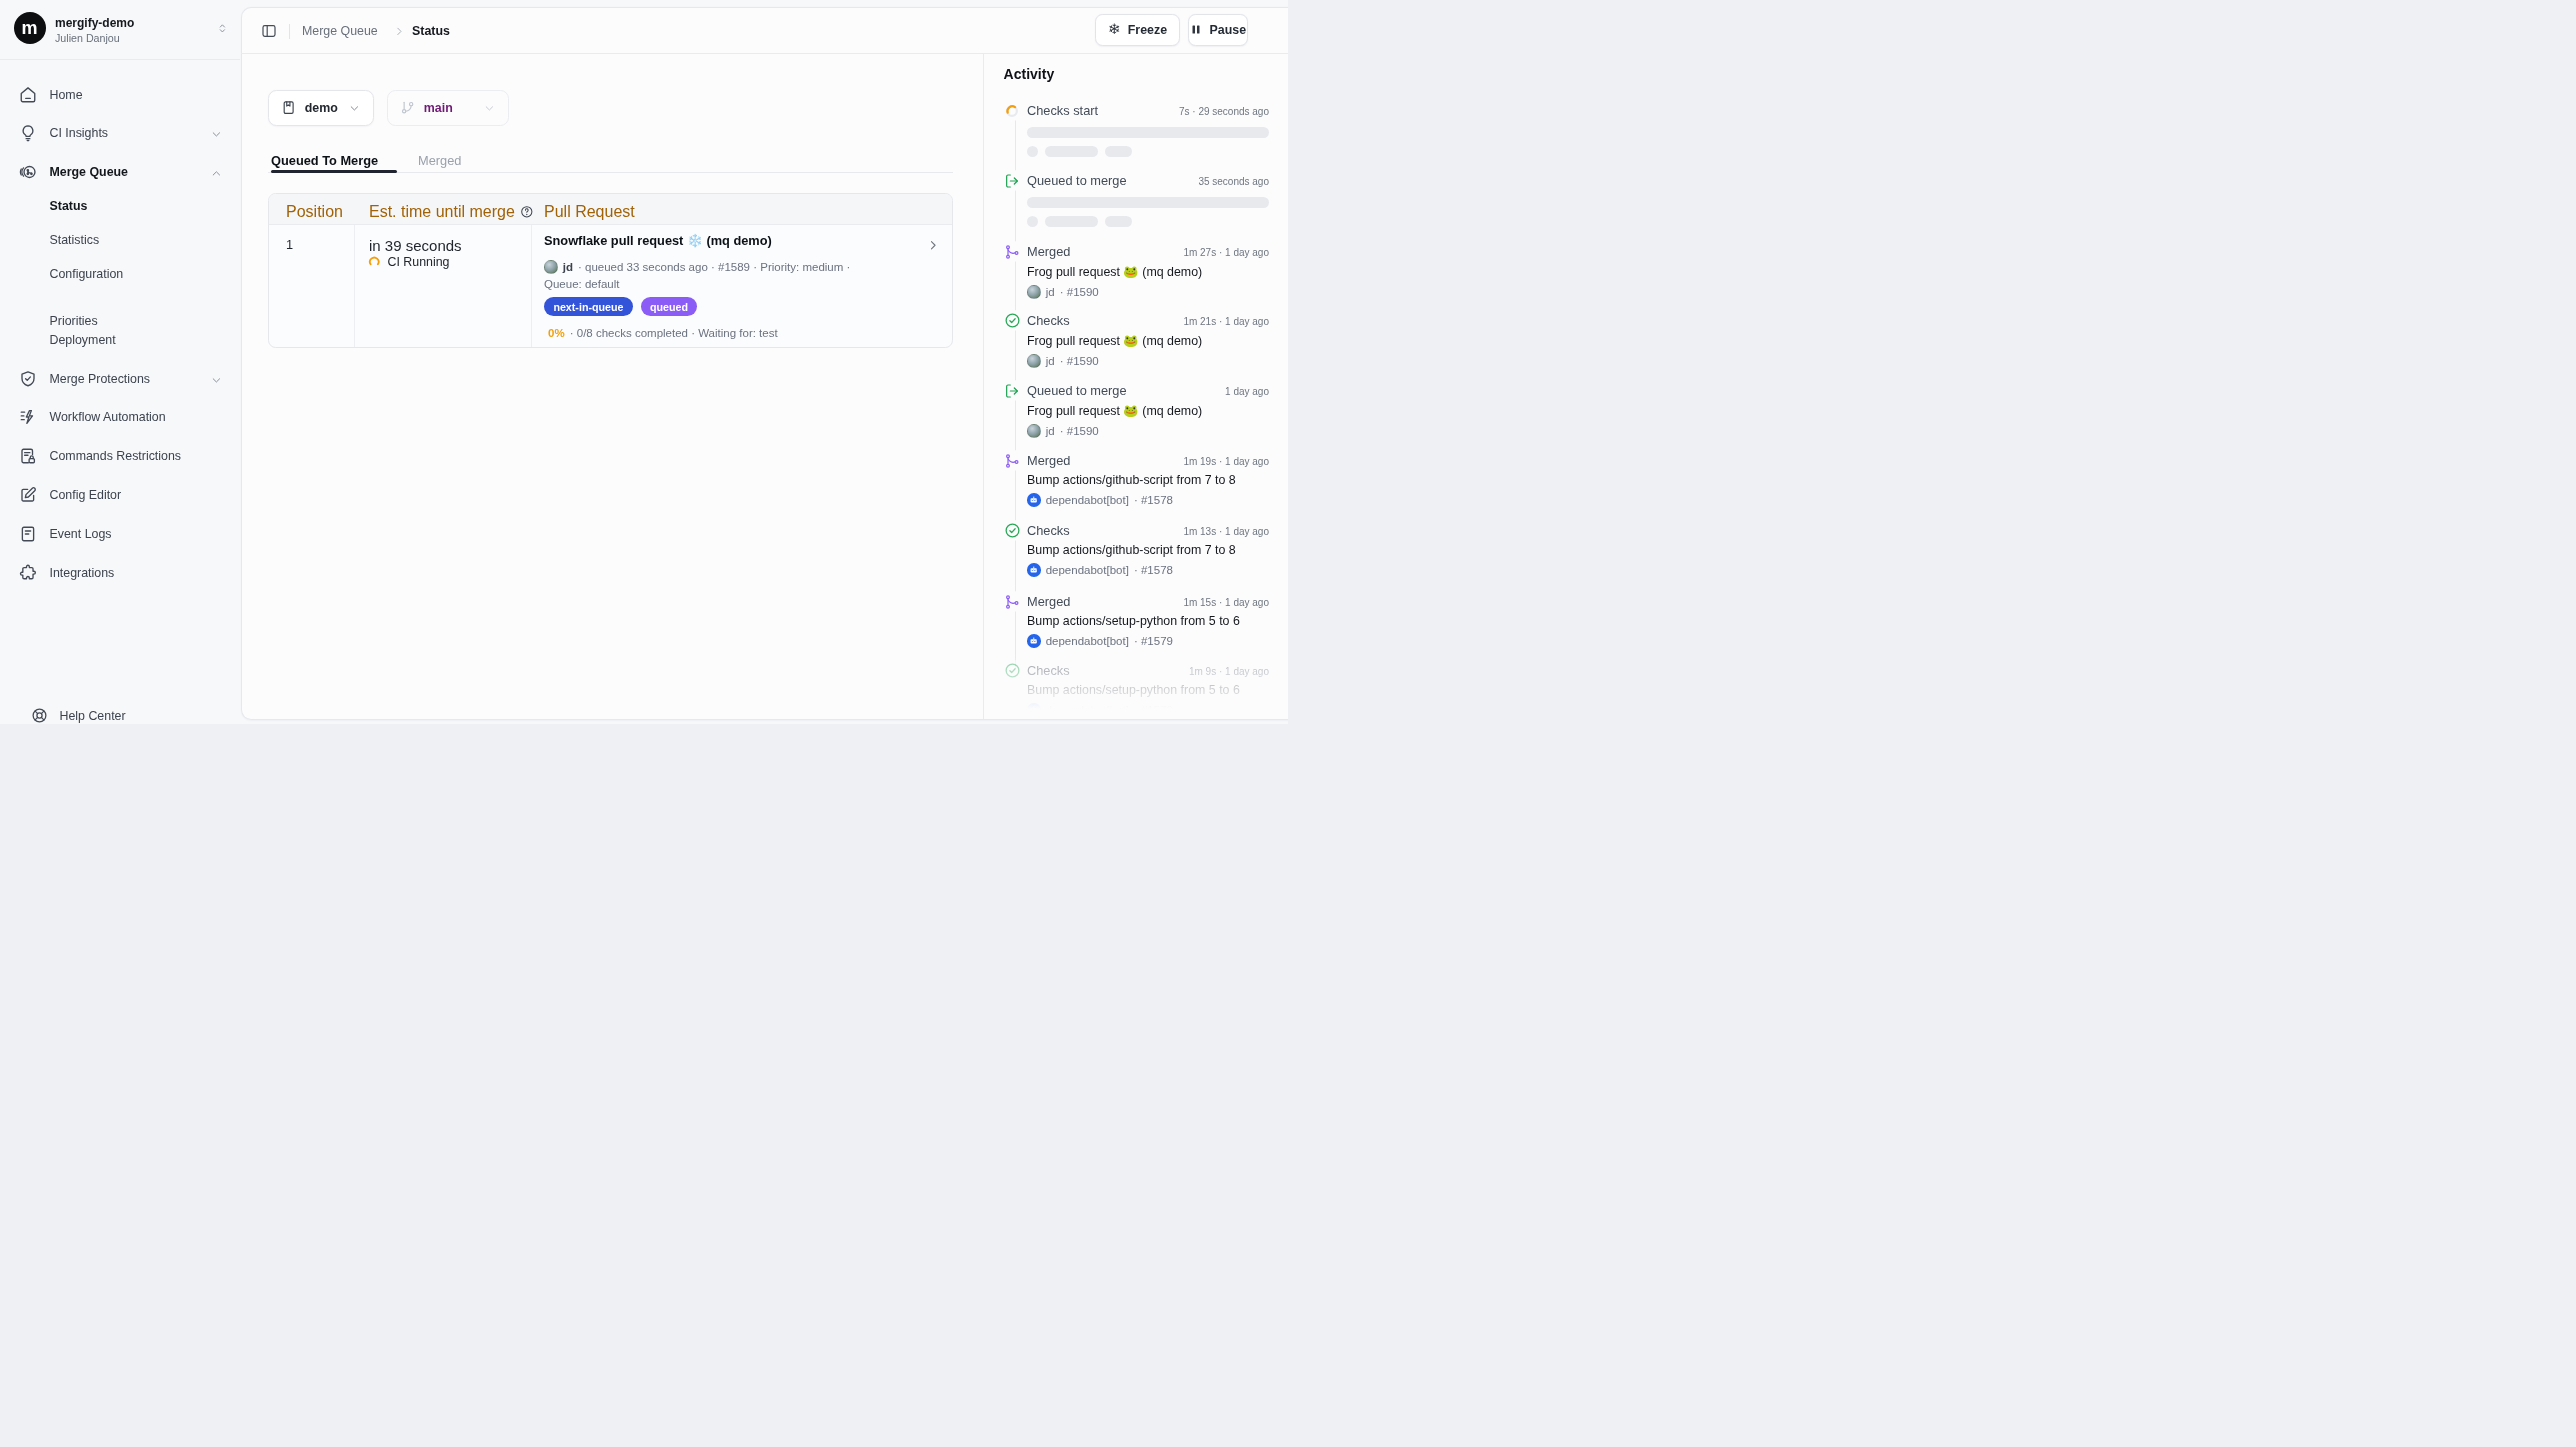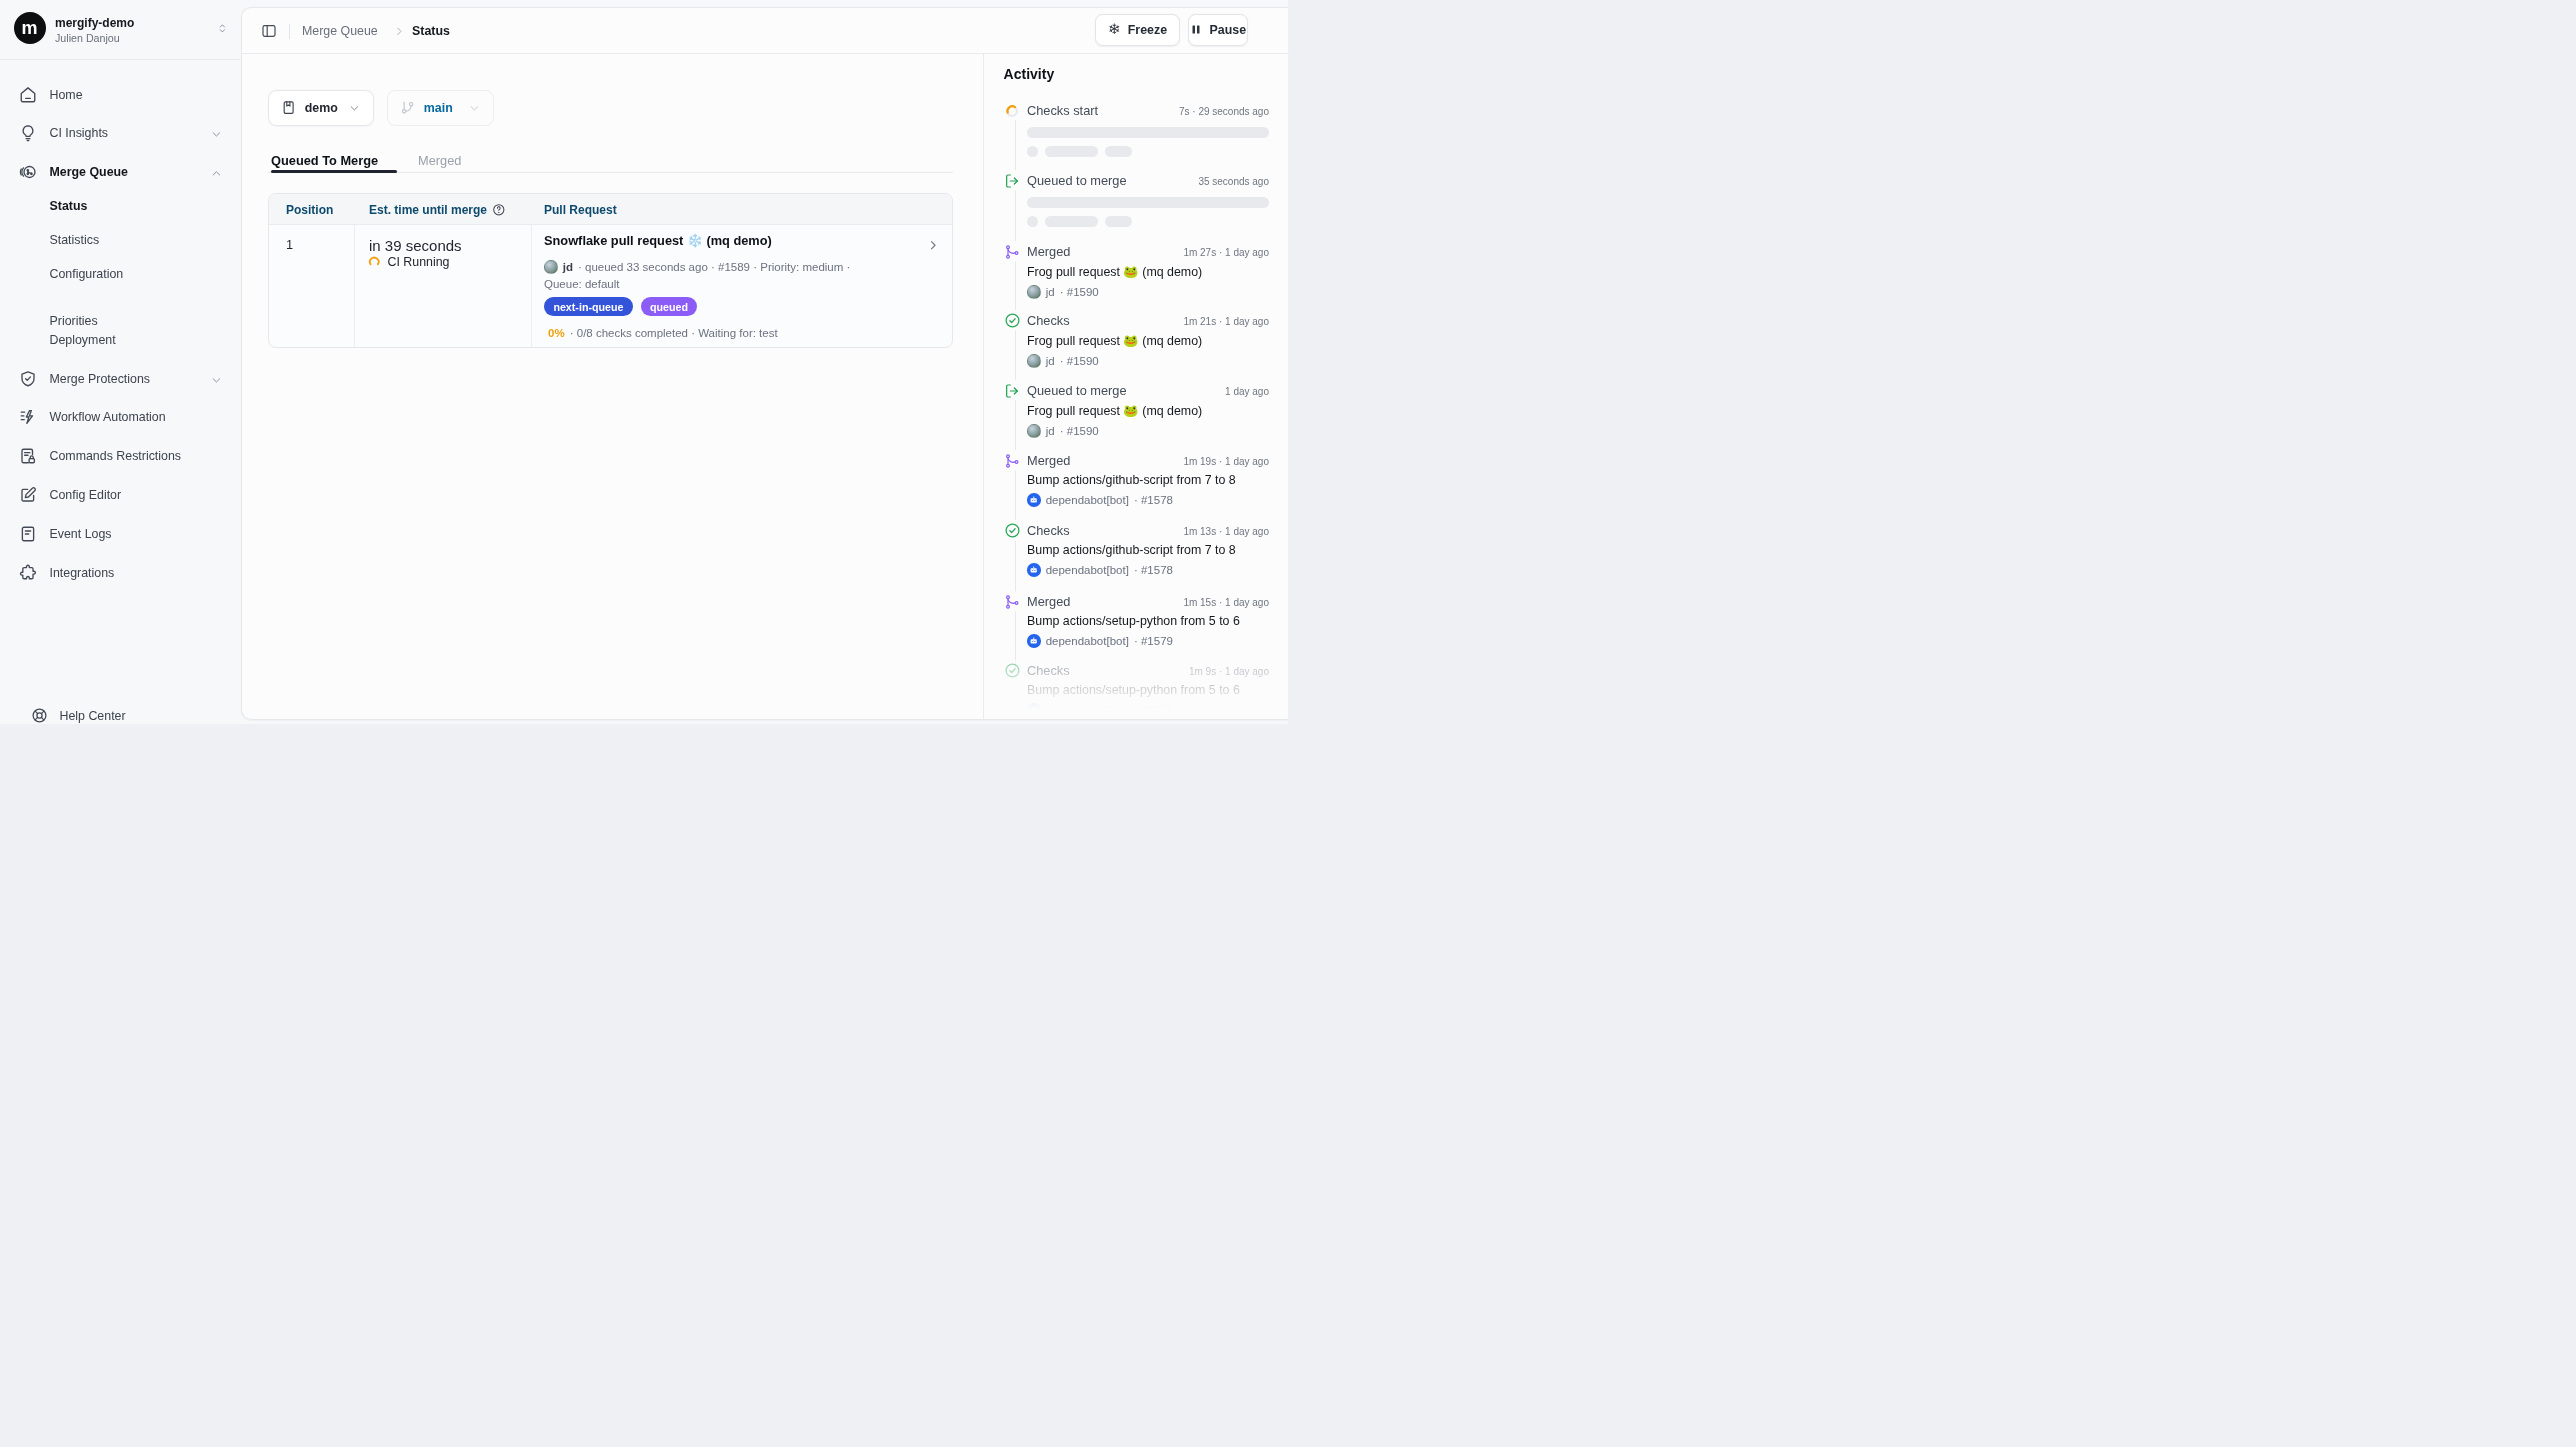--- a/index.html
+++ b/index.html
@@ -39,35 +39,35 @@
   .crumb-chev { position:absolute; left:393px; top:25px; color:#a6adb6; }
   .crumb-current { position:absolute; left:412px; top:24px; font-size:12.4px; font-weight:600; color:#15181d; }
   .tb-btn { position:absolute; top:13.6px; height:32px; background:#fff; border:0.9px solid #e1e4e9; border-radius:7.7px; box-shadow:0 0.9px 1.7px rgba(16,24,40,.05); display:flex; align-items:center; justify-content:center; gap:7.7px; font-size:12.4px; font-weight:600; color:#242b35; cursor:pointer; }
   #btn-freeze { left:1095px; width:85px; }
   #btn-pause { left:1188px; width:60px; }
   .snow { font-size:14.5px; line-height:1; color:#30363f; font-family:"DejaVu Sans",sans-serif; }
 
   
   .select { position:absolute; top:90px; height:36px; background:#fff; border:0.9px solid #e4e6ea; border-radius:8.5px; box-shadow:0 0.9px 1.7px rgba(16,24,40,.04); display:flex; align-items:center; gap:8.5px; padding:0 12px; font-size:12.4px; font-weight:600; color:#22272f; cursor:pointer; }
   #sel-repo { left:268px; width:106px; }
-  #sel-branch { left:387px; width:107px; color:#0369a1; border-color:#ebedf0; background:#fcfcfd; box-shadow:none; cursor:default; }
+  #sel-branch { left:387px; width:122px; color:#701a75; border-color:#ebedf0; background:#fcfcfd; box-shadow:none; cursor:default; }
   .sel-chev { color:#7d848f; margin-left:auto; }
   #sel-branch .sel-chev { color:#c3c8d0; }
 
   
   .tab { position:absolute; top:153px; font-size:12.8px; cursor:pointer; }
   #tab-queued { left:271px; font-weight:700; color:#0c1117; }
   #tab-merged { left:418px; color:#9aa1ab; }
   #tab-border { position:absolute; left:268px; top:172px; width:685px; height:0.9px; background:#e7e9ec; }
   #tab-underline { position:absolute; left:271px; top:170px; width:126px; height:2.6px; background:#1f2430; border-radius:1.7px; }
 
   
   #qtable { position:absolute; left:268px; top:193px; width:685px; height:155px; border:0.9px solid #e5e7eb; border-radius:7.7px; overflow:hidden; background:#fbfcfd; }
   #qt-head { position:absolute; left:0; top:0; width:100%; height:31px; background:#f5f6f8; border-bottom:0.9px solid #e9ebee; }
-  .th { position:absolute; top:8.5px; font-size:12px; font-weight:700; color:#0c4a6e; display:flex; align-items:center; gap:5.1px; }
+  .th { position:absolute; top:8.5px; font-size:16px; font-weight:400; color:#a16207; display:flex; align-items:center; gap:5.1px; }
   .vline { position:absolute; top:31px; bottom:0; width:0.9px; background:#eceef1; }
   .td-pos { position:absolute; left:17px; top:43px; font-size:12.8px; color:#1f242c; }
   .td-eta { position:absolute; left:100px; top:43px; font-size:15px; color:#1f242c; }
   .td-ci { position:absolute; left:98px; top:61px; display:flex; align-items:center; gap:6px; font-size:12.4px; color:#22272f; }
   .pr-title { position:absolute; left:275px; top:39px; font-size:12.8px; font-weight:650; color:#0c1117; }
   .pr-meta { position:absolute; left:275px; top:66px; display:flex; align-items:center; gap:5.1px; font-size:11.5px; color:#6b7280; white-space:nowrap; }
   .pr-meta .author { font-weight:600; color:#3b424d; }
   .pr-queue { position:absolute; left:275px; top:84px; font-size:11.5px; color:#6b7280; }
   .badges { position:absolute; left:275px; top:103px; display:flex; gap:7.7px; }
   .badge { height:19px; border-radius:9.4px; padding:0 9.4px; display:flex; align-items:center; font-size:10.7px; font-weight:600; color:#fff; }

